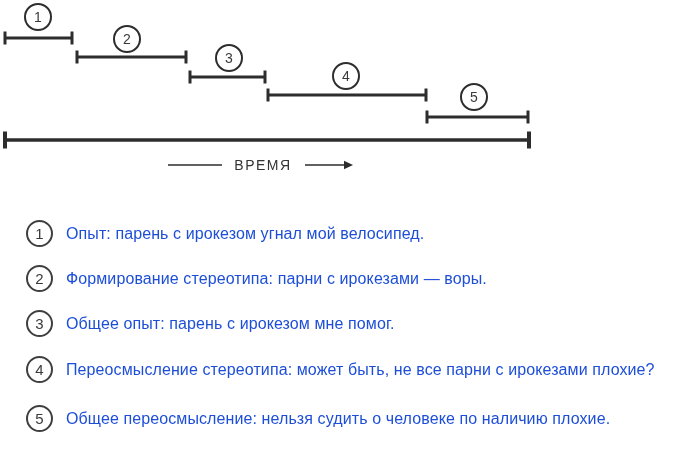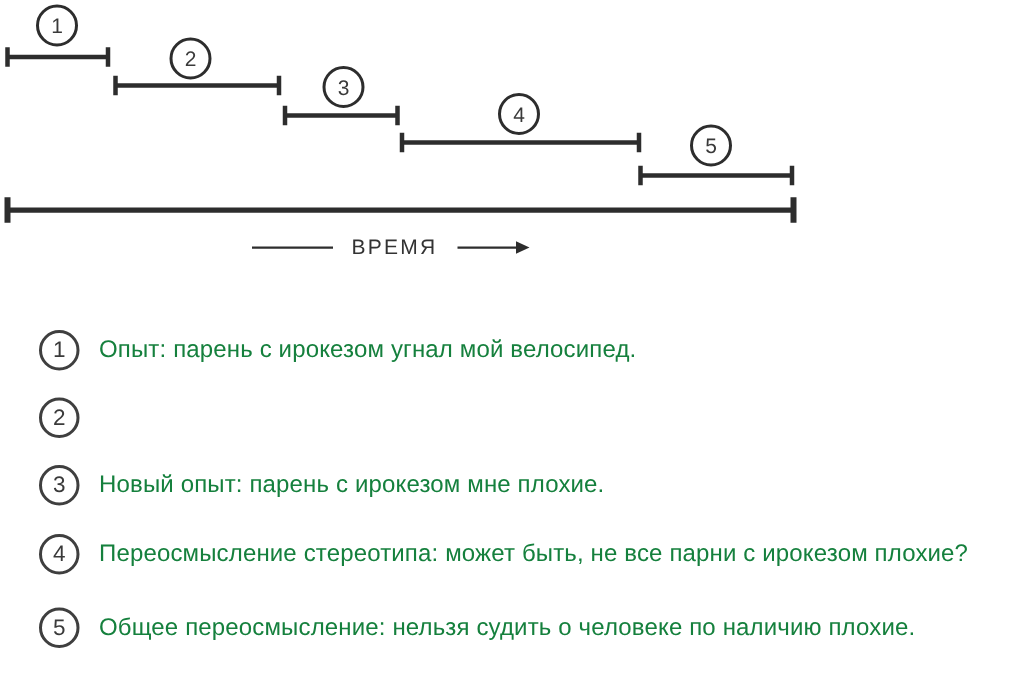--- a/index.html
+++ b/index.html
@@ -47,21 +47,21 @@
     align-items: center;
     justify-content: center;
     flex: 0 0 auto;
     margin-right: 13px;
     font-size: 15px;
     color: #3a3a3a;
     background: #ffffff;
   }
   .legend-text {
     font-size: 16px;
-    color: #15803d;
+    color: #1d4ed8;
     letter-spacing: 0.1px;
   }
 </style>
 </head>
 <body>
 
 <div class="page">
 
   <svg class="diagram-svg" viewBox="0 0 686 185">
       <line x1="5" y1="38" x2="72" y2="38" stroke="#2d2d2d" stroke-width="3"></line>
@@ -104,34 +104,35 @@
       <span class="badge">
           <span>1</span>
         </span>
       <span class="legend-text">Опыт: парень с ирокезом угнал мой велосипед.</span>
     </div>
 
     <div class="legend-row" style="top:265px">
       <span class="badge">
           <span>2</span>
         </span>
+      <span class="legend-text">Формирование стереотипа: парни с ирокезами — воры.</span>
     </div>
 
     <div class="legend-row" style="top:310px">
       <span class="badge">
           <span>3</span>
         </span>
-      <span class="legend-text">Новый опыт: парень с ирокезом мне плохие.</span>
+      <span class="legend-text">Общее опыт: парень с ирокезом мне помог.</span>
     </div>
 
     <div class="legend-row" style="top:356px">
       <span class="badge">
           <span>4</span>
         </span>
-      <span class="legend-text">Переосмысление стереотипа: может быть, не все парни с ирокезом плохие?</span>
+      <span class="legend-text">Переосмысление стереотипа: может быть, не все парни с ирокезами плохие?</span>
     </div>
 
     <div class="legend-row" style="top:405px">
       <span class="badge">
           <span>5</span>
         </span>
       <span class="legend-text">Общее переосмысление: нельзя судить о человеке по наличию плохие.</span>
     </div>
 
   </div>

